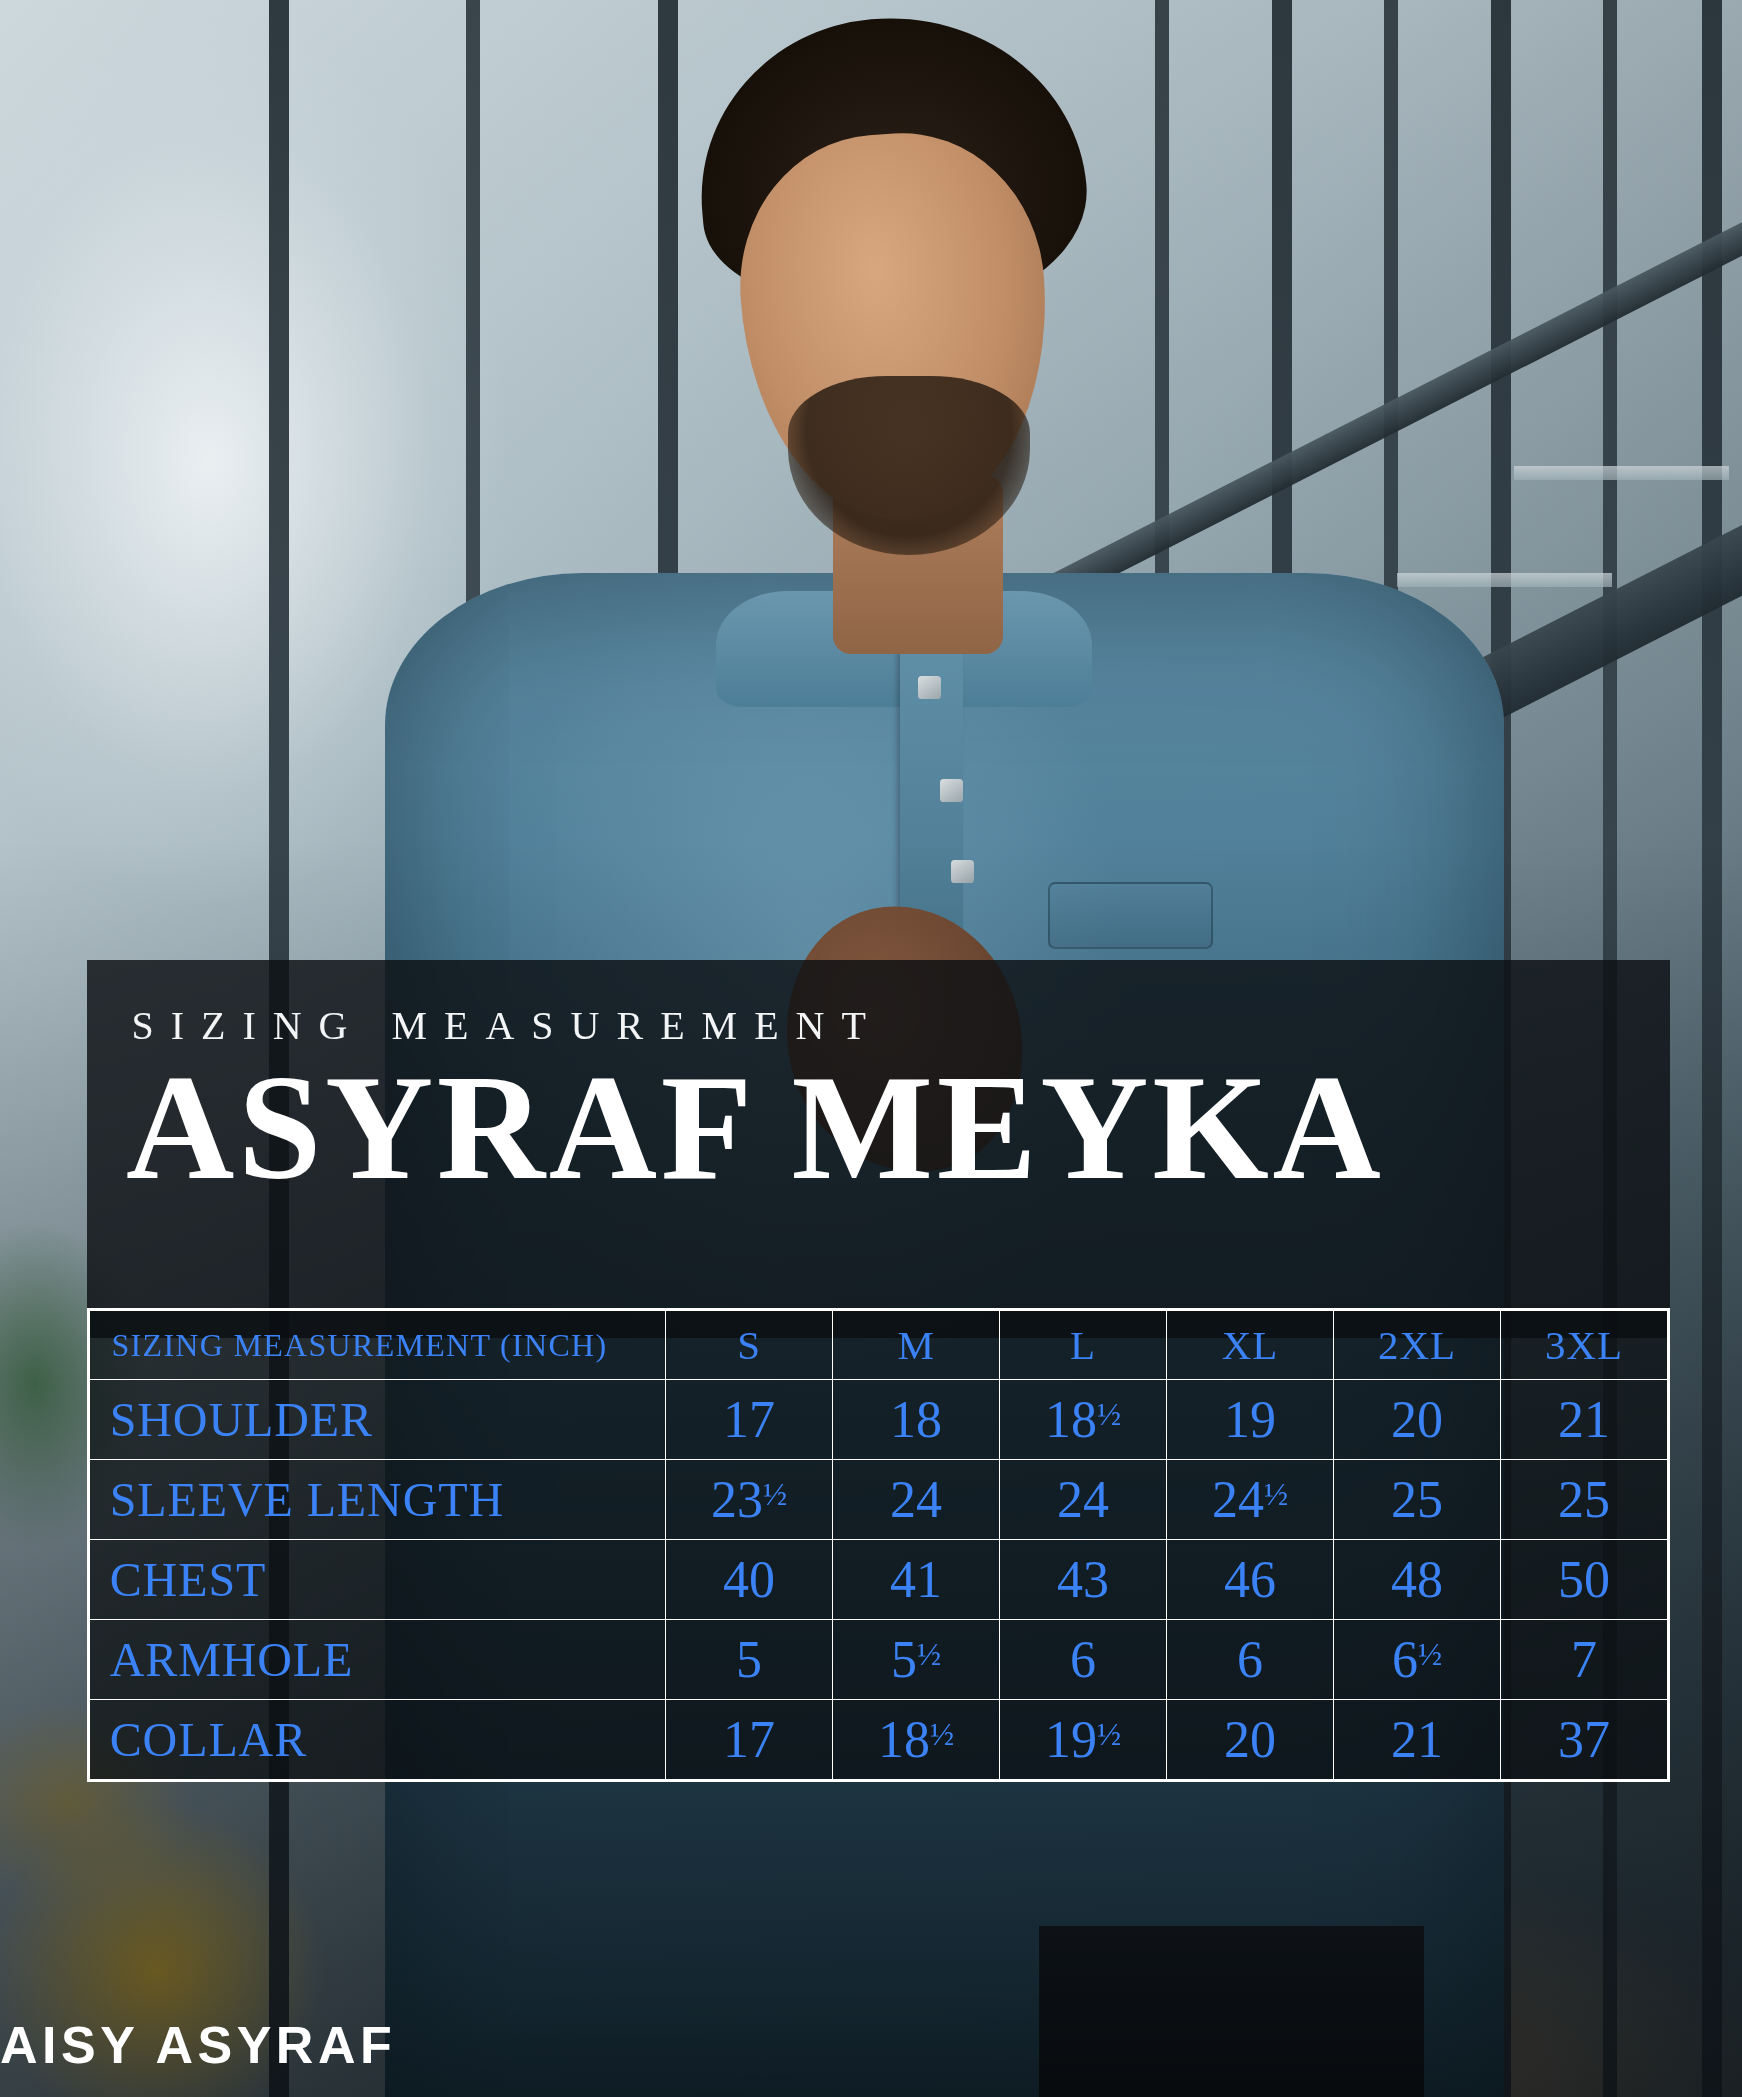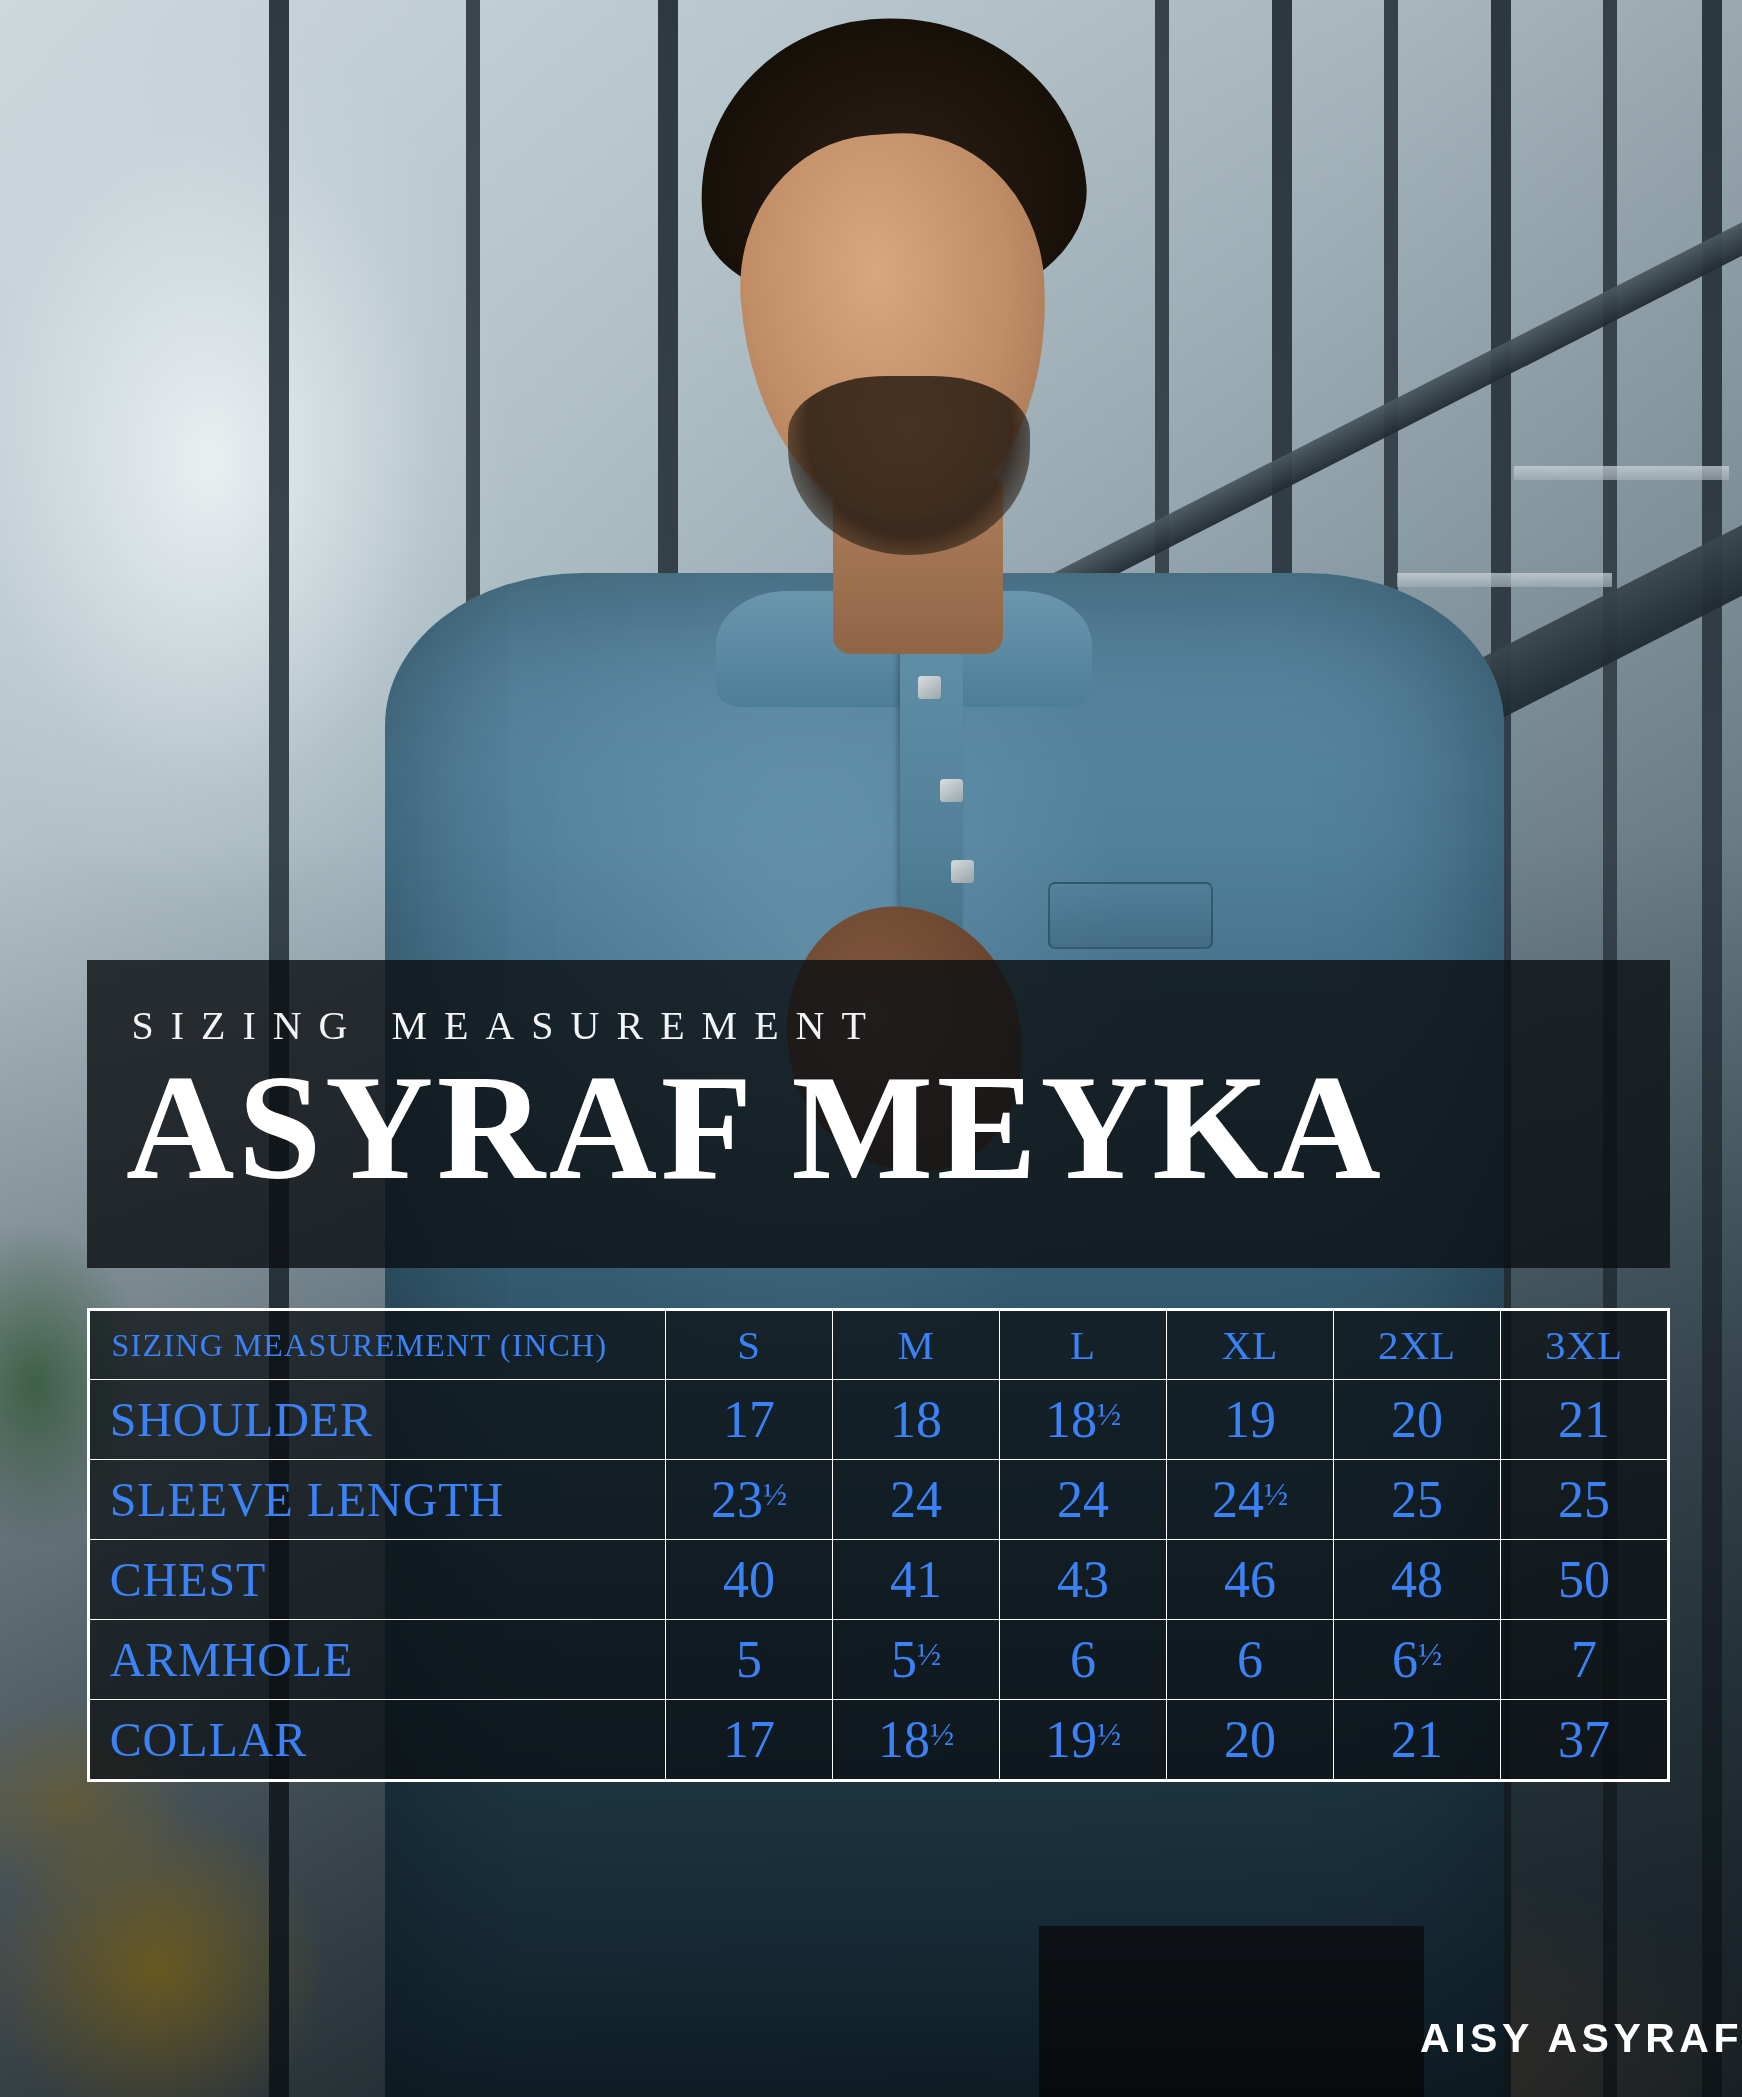--- a/index.html
+++ b/index.html
@@ -163,21 +163,21 @@
     position: absolute; inset: 0;
     background: linear-gradient(180deg, rgba(0,0,0,0) 40%, rgba(6,12,16,.35) 75%, rgba(4,8,11,.55) 100%);
   }
 
   
   .title-band {
     position: absolute;
     left: 87px;
     top: 960px;
     width: 1583px;
-    height: 308px;
+    height: 378px;
     background: rgba(12, 16, 19, 0.82);
     color: #fff;
     box-sizing: border-box;
     padding: 30px 39px 0 39px;
   }
   .kicker {
     font-family: "Liberation Serif", serif;
     font-size: 40px;
     letter-spacing: 17px;
     color: #f2f4f5;
@@ -248,25 +248,25 @@
     vertical-align: 0.38em;
     letter-spacing: 0;
   }
 
   
   .brand {
     position: absolute;
     left: 0;
     top: 2015px;
     width: 100%;
-    text-align: right;
+    text-align: left;
     color: #ffffff;
     font-family: "Liberation Sans", sans-serif;
     font-weight: 700;
-    font-size: 41px;
+    font-size: 52px;
     letter-spacing: 4.5px;
   }
 </style>
 </head>
 <body>
 
 <div class="poster">
 
   <div class="photo">
     <div class="rail" style="left:269px;"></div>

